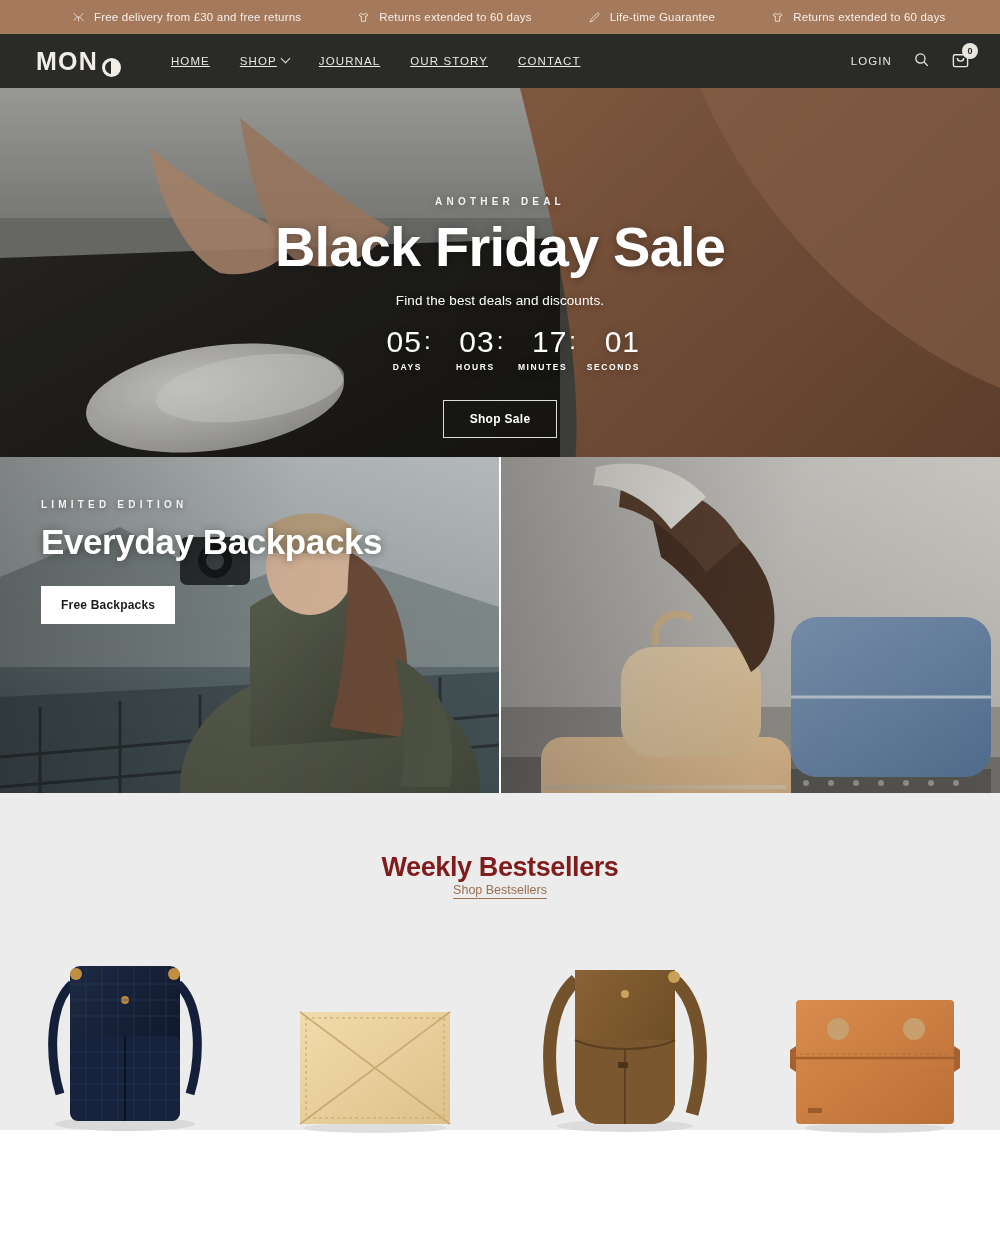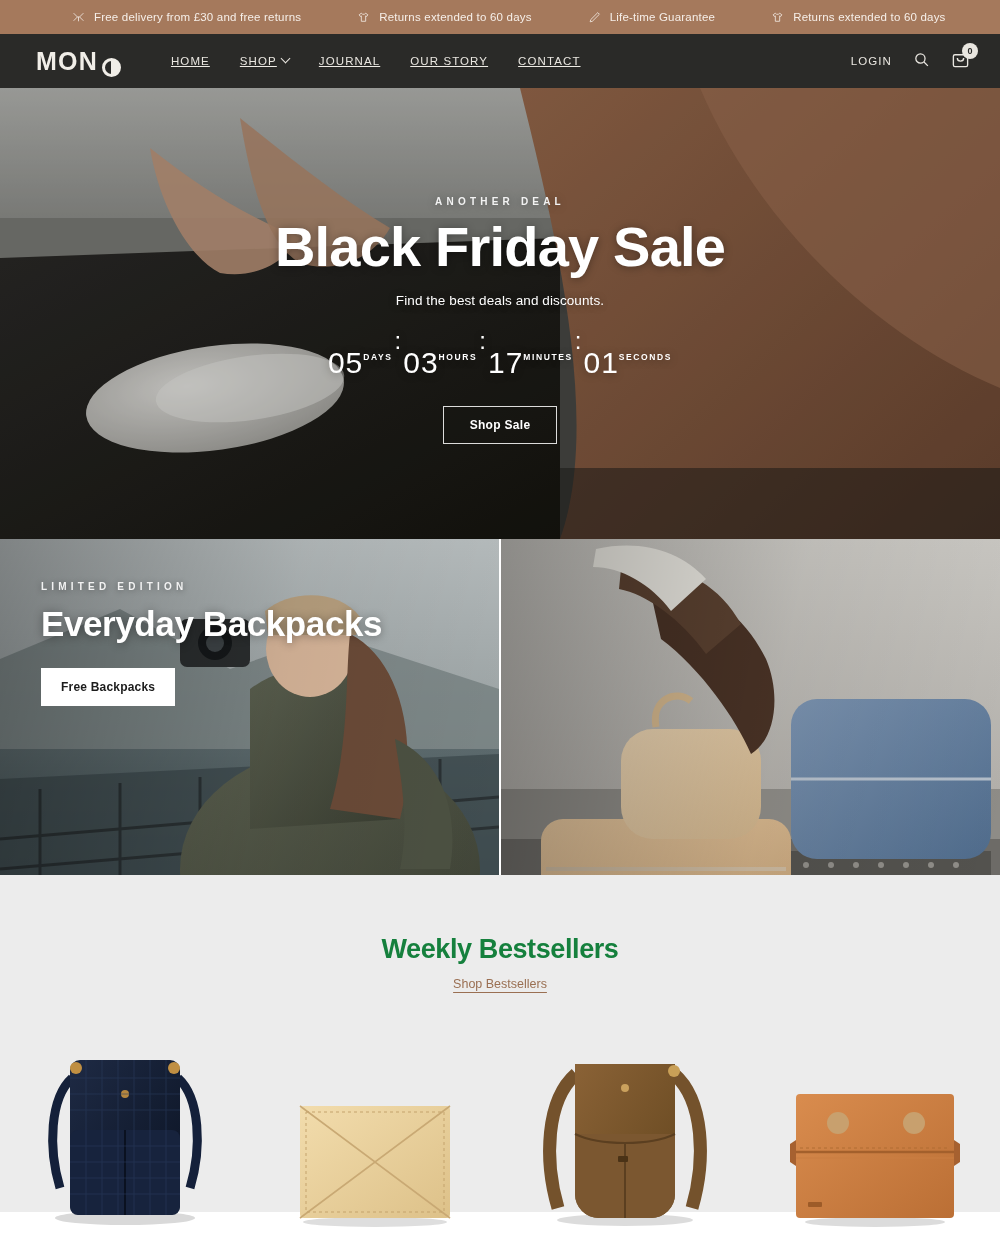--- a/index.html
+++ b/index.html
@@ -82,21 +82,21 @@
   .cart-badge {
     position:absolute; top:-7px; right:-8px;
     width:16px; height:16px; border-radius:50%;
     background:#e9e6e0; color:#2a2a28;
     font-size:9px; font-weight:700;
     display:flex; align-items:center; justify-content:center;
   }
 
   
   .hero {
-    height:451px;
+    height:369px;
     position:relative;
     overflow:hidden;
     background:#a16207;
   }
   .hero-bg { position:absolute; inset:0; }
   .hero-overlay { position:absolute; inset:0; background:rgba(0,0,0,.18); }
   .hero-content {
     position:relative; z-index:3;
     height:100%;
     display:flex; flex-direction:column;
@@ -109,21 +109,21 @@
   .eyebrow {
     font-size:10px; letter-spacing:4.2px; font-weight:600;
     color:#f2f2f2; margin-bottom:11px;
   }
   .hero-title {
     font-size:56px; font-weight:700; letter-spacing:-.8px; line-height:1.05;
     margin-bottom:16px;
   }
   .hero-sub { font-size:13.5px; font-weight:400; letter-spacing:.1px; margin-bottom:18px; }
   .countdown { display:flex; align-items:flex-start; gap:0; margin-bottom:28px; }
-  .cd-unit { display:flex; flex-direction:row; align-items:flex-start; min-width:62px;margin-top:21px; }
+  .cd-unit { display:flex; flex-direction:column; align-items:flex-end; min-width:62px; }
   .cd-num { font-size:30px; font-weight:400; letter-spacing:1px; line-height:1.05; }
   .cd-lbl { font-size:8.5px; letter-spacing:1.6px; margin-top:5px; font-weight:600; }
   .cd-sep { font-size:24px; font-weight:300; padding:1px 2px 0; }
   .btn-outline {
     border:1px solid rgba(255,255,255,.85);
     background:transparent;
     color:#fff;
     font-size:12px; font-weight:700; letter-spacing:.3px;
     padding:11px 26px;
     cursor:pointer;
@@ -148,23 +148,23 @@
     text-shadow:0 1px 10px rgba(0,0,0,.4);
   }
   .btn-white {
     background:#fff; color:#1c1c1c; border:none;
     font-size:12px; font-weight:700; letter-spacing:.2px;
     padding:12px 20px; cursor:pointer; font-family:inherit;
   }
 
   
   .best { background:#ececec; padding:59px 0 0; height:337px; }
-  .best-title { text-align:center; font-size:27px; font-weight:700; letter-spacing:-.4px; color:#15803d; }
+  .best-title { text-align:center; font-size:27px; font-weight:700; letter-spacing:-.4px; color:#7f1d1d; }
   .best-link {
-    display:block; text-align:center; margin-top:12px;
+    display:block; text-align:center; 
     font-size:12.5px; color:#9a6f52;
     text-decoration:underline; text-underline-offset:4px;
     cursor:pointer;
   }
   .products { display:flex; margin-top:32px; }
   .product { flex:1; height:205px; display:flex; align-items:flex-end; justify-content:center; cursor:pointer; }
   .product svg { display:block; }
 </style>
 </head>
 <body>

